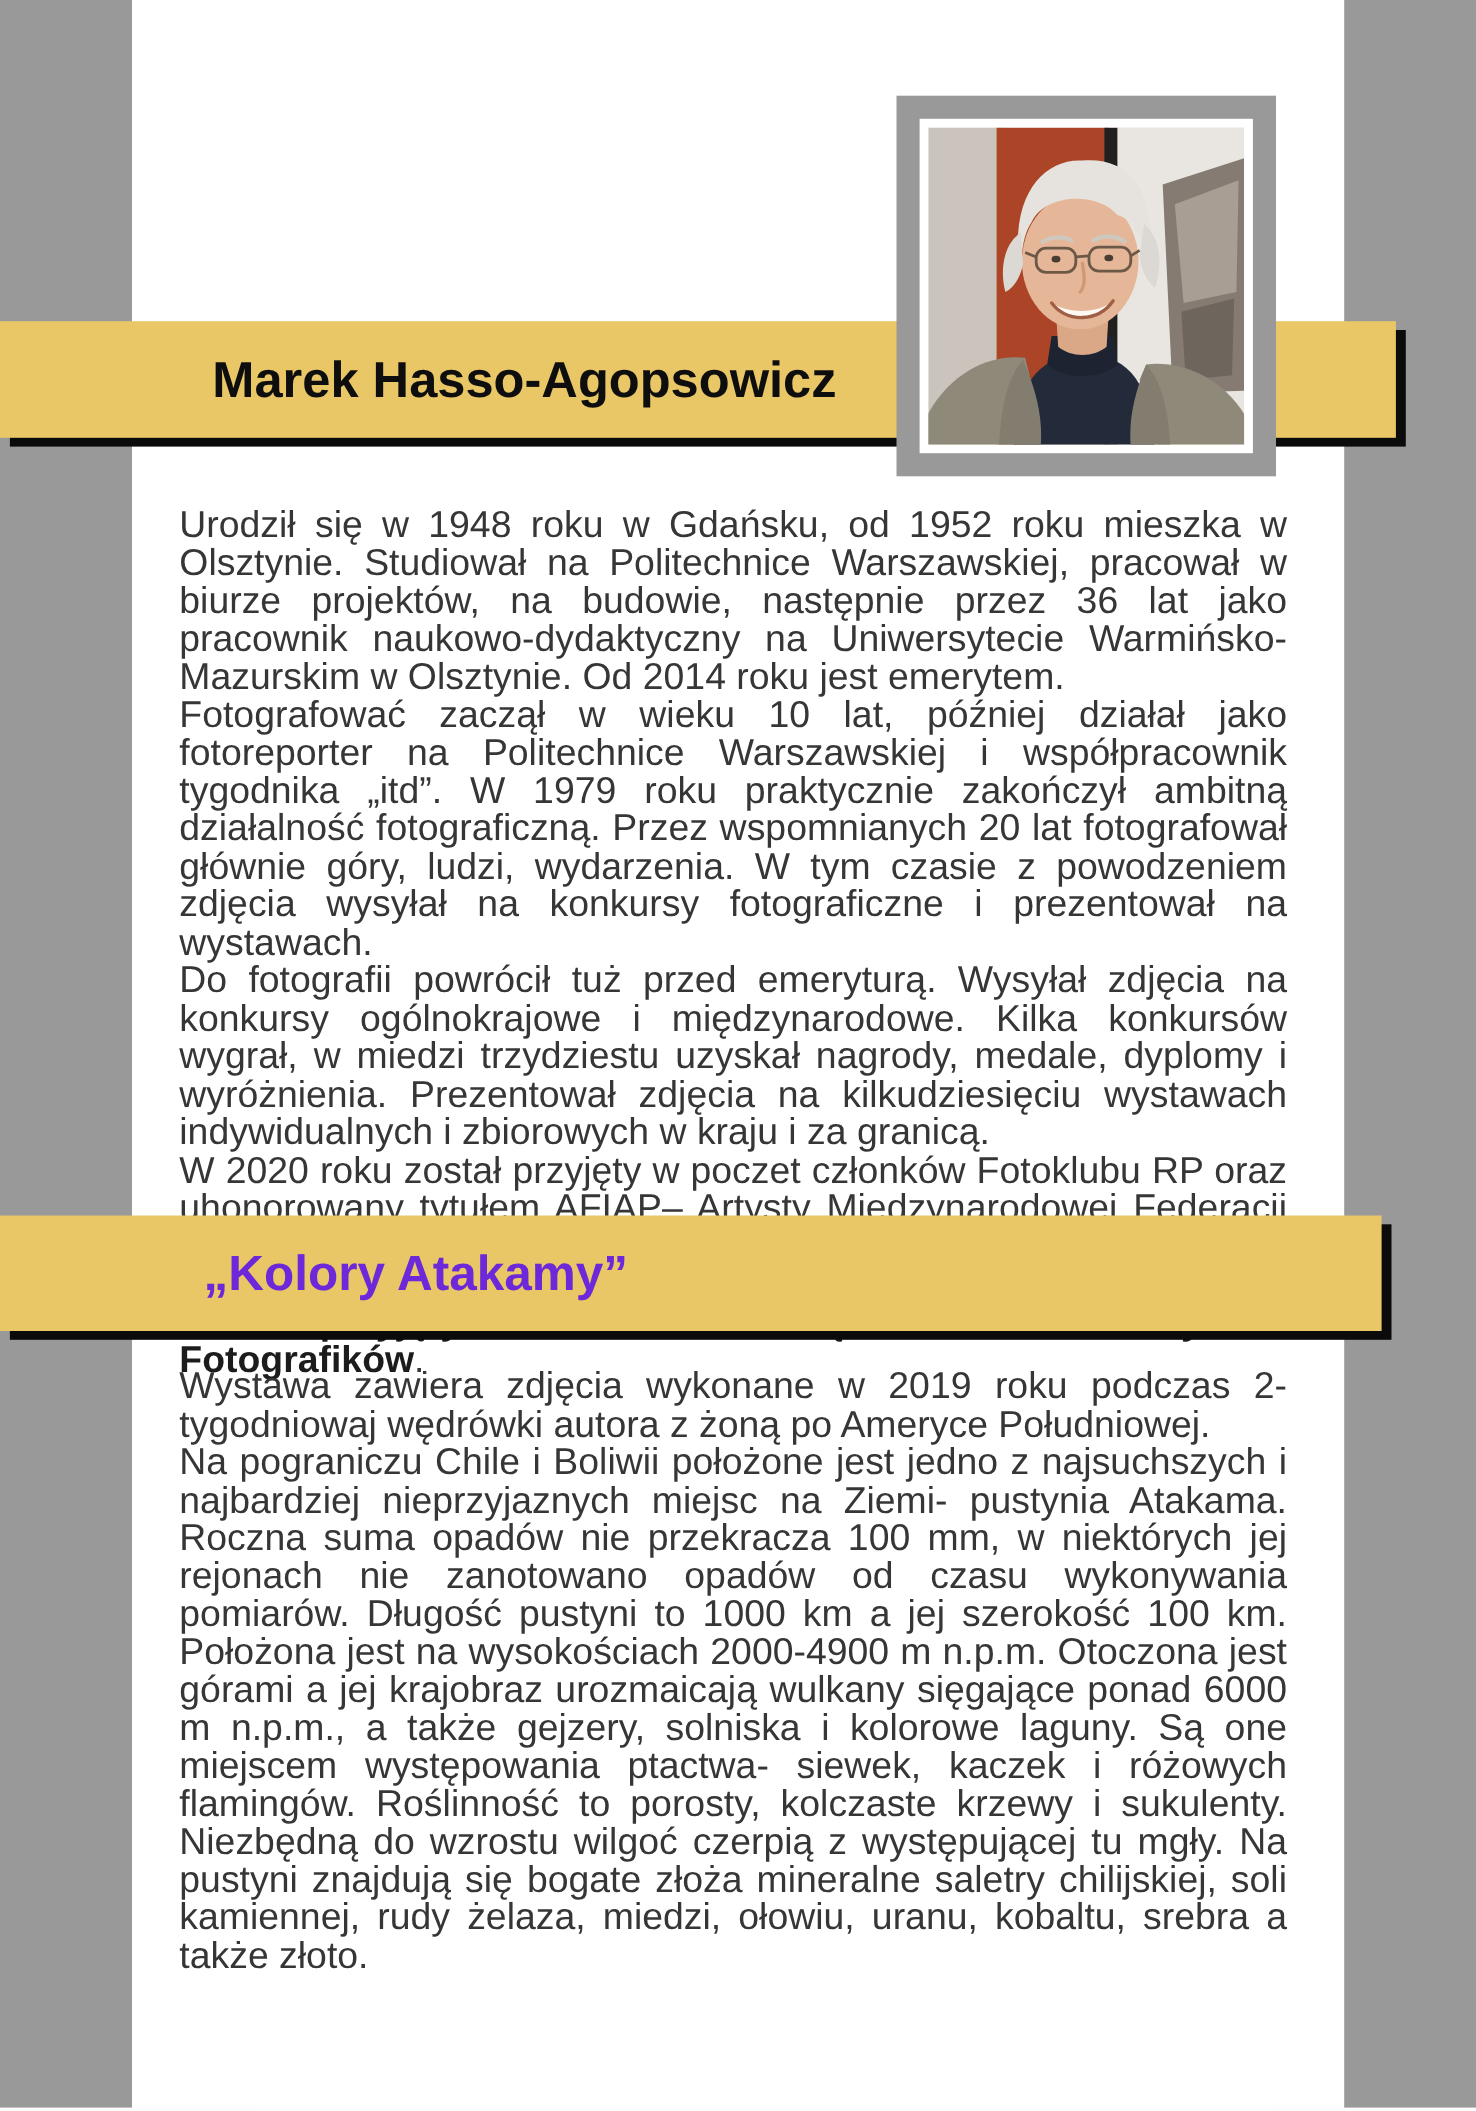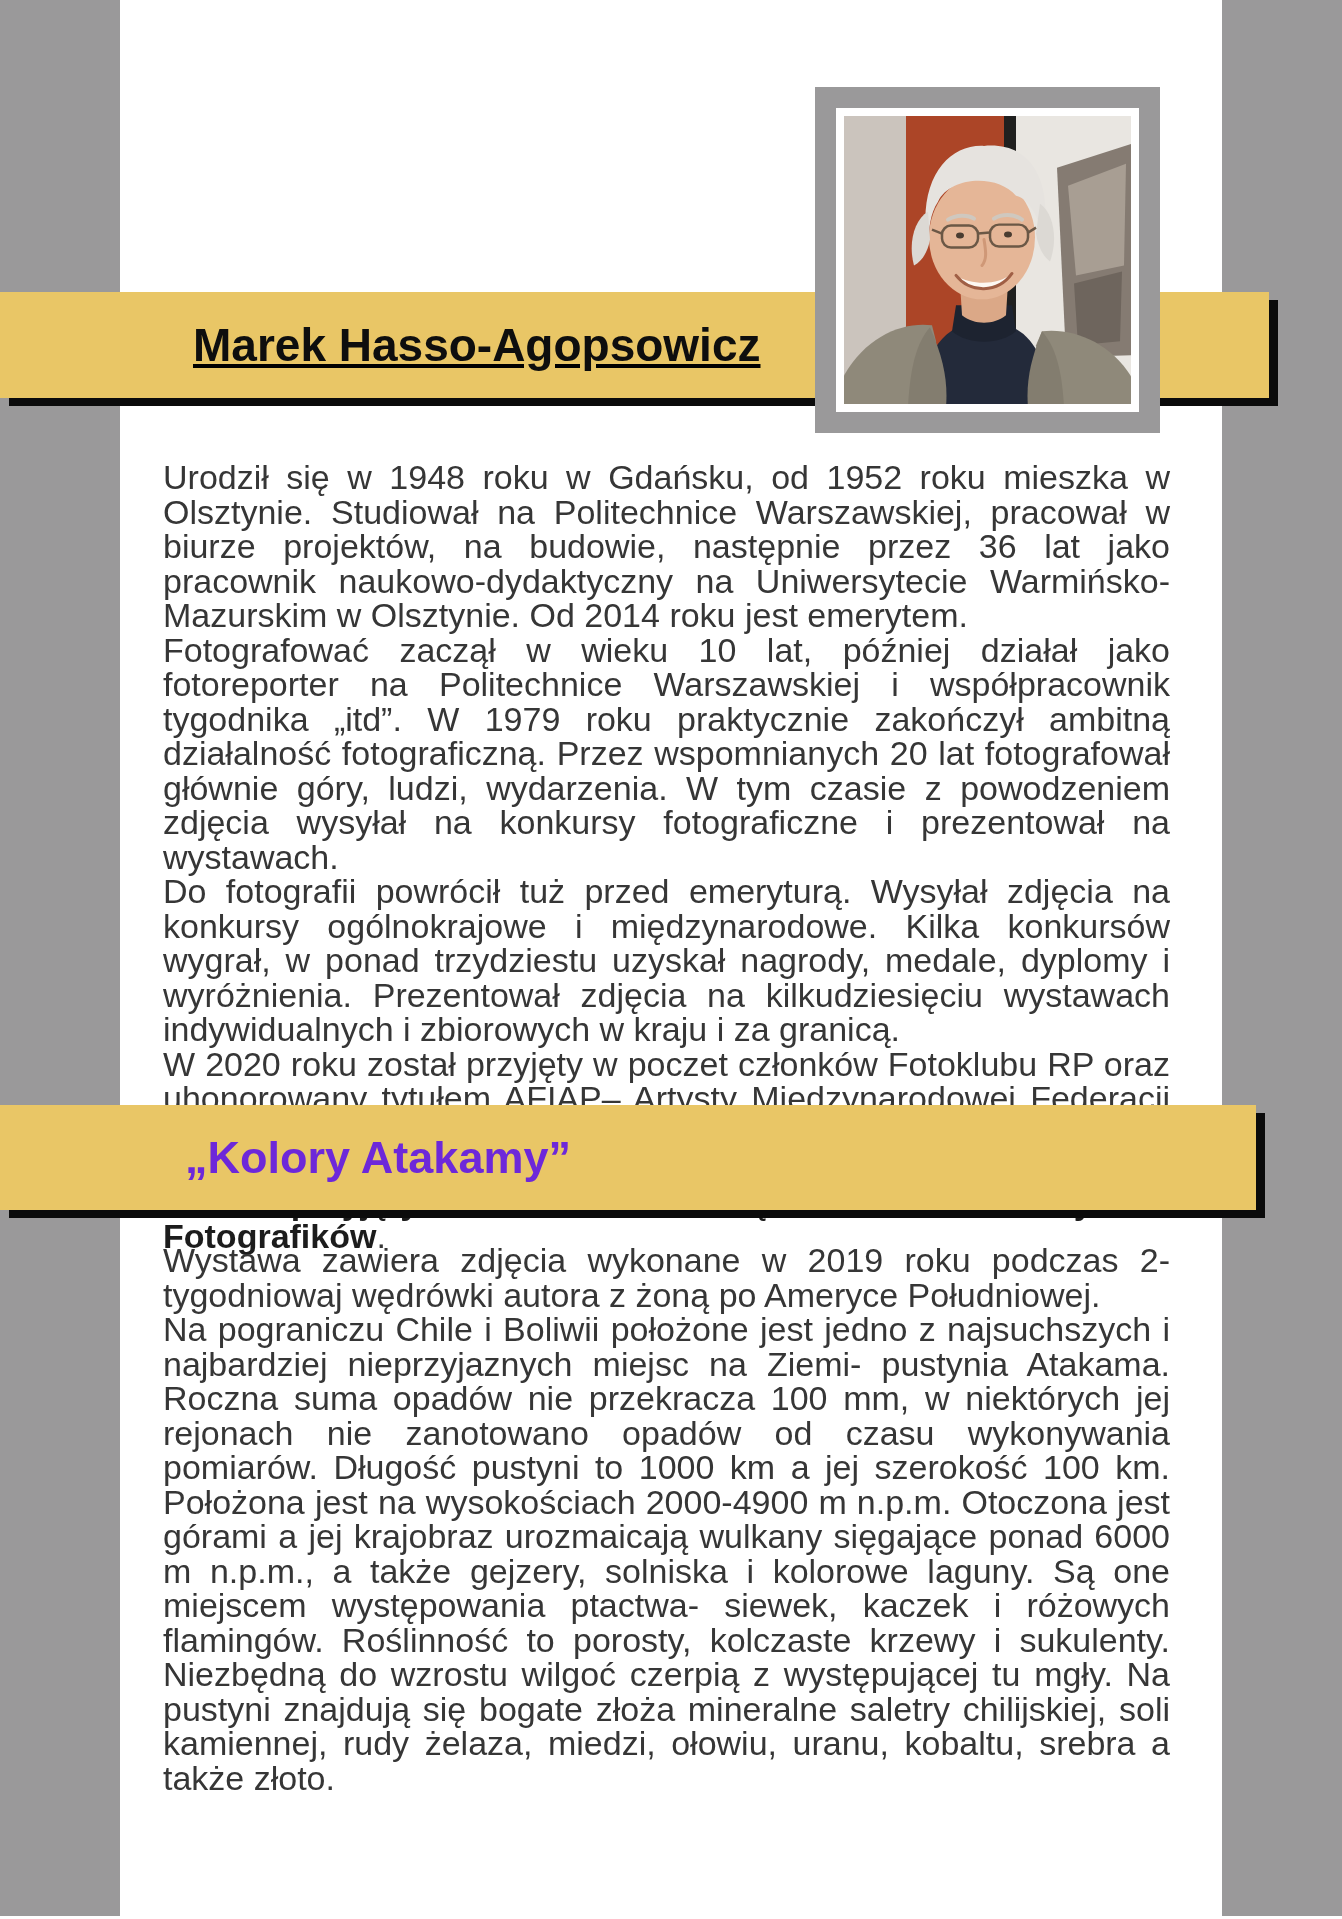--- a/index.html
+++ b/index.html
@@ -35,21 +35,21 @@
   }
 
   
   .banner{
     position:absolute;left:0;
     background:#e9c666;
     box-shadow:9px 8px 0 0 #0b0b0b;
     display:flex;align-items:center;
     z-index:2;
   }
-  #artist-banner{top:292px;width:1269px;height:106px;text-decoration:underline;}
+  #artist-banner{top:292px;width:1269px;height:106px;}
   #artist-banner .banner-text{
     padding-left:193px;font-size:46px;font-weight:bold;color:#0e0e0e;
   }
   #exhibition-banner{top:1105px;width:1256px;height:105px;}
   #exhibition-banner .banner-text{
     padding-left:185px;font-size:45px;font-weight:bold;color:#6d28d9;
   }
 
   
   #photo-frame{
@@ -135,21 +135,21 @@
 
         <path d="M 86,212 C 100,244 104,268 102,292 L 64,292 C 66,254 72,228 86,212 Z" fill="#837d6f"></path>
         <path d="M 198,216 C 186,246 182,268 184,292 L 220,292 C 218,256 212,232 198,216 Z" fill="#837d6f"></path>
       </svg>
     </div>
   </div>
 
   <div id="bio-text" class="copy">
     <p>Urodził się w 1948 roku w Gdańsku, od 1952 roku mieszka w Olsztynie. Studiował na Politechnice Warszawskiej, pracował w biurze projektów, na budowie, następnie przez 36 lat jako pracownik naukowo-dydaktyczny na Uniwersytecie Warmińsko-Mazurskim w Olsztynie. Od 2014 roku jest emerytem.</p>
     <p>Fotografować zaczął w wieku 10 lat, później działał jako fotoreporter na Politechnice Warszawskiej i współpracownik tygodnika „itd”. W 1979 roku praktycznie zakończył ambitną działalność fotograficzną. Przez wspomnianych 20 lat fotografował głównie góry, ludzi, wydarzenia. W tym czasie z powodzeniem zdjęcia wysyłał na konkursy fotograficzne i prezentował na wystawach.</p>
-    <p>Do fotografii powrócił tuż przed emeryturą. Wysyłał zdjęcia na konkursy ogólnokrajowe i międzynarodowe. Kilka konkursów wygrał, w ponad trzydziestu uzyskał nagrody, medale, dyplomy i wyróżnienia. Prezentował zdjęcia na kilkudziesięciu wystawach indywidualnych i zbiorowych w kraju i za granicą.</p>
+    <p>Do fotografii powrócił tuż przed emeryturą. Wysyłał zdjęcia na konkursy ogólnokrajowe i międzynarodowe. Kilka konkursów wygrał, w miedzi trzydziestu uzyskał nagrody, medale, dyplomy i wyróżnienia. Prezentował zdjęcia na kilkudziesięciu wystawach indywidualnych i zbiorowych w kraju i za granicą.</p>
     <p><span>W 2020 roku został przyjęty w poczet członków Fotoklubu RP oraz uhonorowany tytułem AFIAP– Artysty Międzynarodowej Federacji Sztuki Fotograficznej. W 2033 roku został Członkiem ZPFP-  Związku Polskich Fotografów Przyrody, a także, co najważniejsze, </span><strong>został przyjęty do ZPAF – Związku Polskich Artystów Fotografików</strong><span>.</span></p>
   </div>
 
   <div id="exhibition-banner" class="banner">
     <span class="banner-text">„Kolory Atakamy”</span>
   </div>
 
   <div id="exhibition-text" class="copy">
     <p>Wystawa zawiera zdjęcia wykonane w 2019 roku podczas 2-tygodniowaj wędrówki autora z żoną po Ameryce Południowej.</p>
     <p>Na pograniczu Chile i Boliwii położone jest jedno z najsuchszych i najbardziej nieprzyjaznych miejsc na Ziemi- pustynia Atakama. Roczna suma opadów nie przekracza 100 mm, w niektórych jej rejonach nie zanotowano opadów od czasu wykonywania pomiarów. Długość pustyni to 1000 km a jej szerokość 100 km. Położona jest na wysokościach 2000-4900 m n.p.m. Otoczona jest górami a jej krajobraz urozmaicają wulkany sięgające ponad 6000 m n.p.m., a także gejzery, solniska i kolorowe laguny. Są one miejscem występowania ptactwa- siewek, kaczek i różowych flamingów. Roślinność to porosty, kolczaste krzewy i sukulenty. Niezbędną do wzrostu wilgoć czerpią z występującej tu mgły. Na pustyni znajdują się bogate złoża mineralne saletry chilijskiej, soli kamiennej, rudy żelaza, miedzi, ołowiu, uranu, kobaltu, srebra a także złoto.</p>

